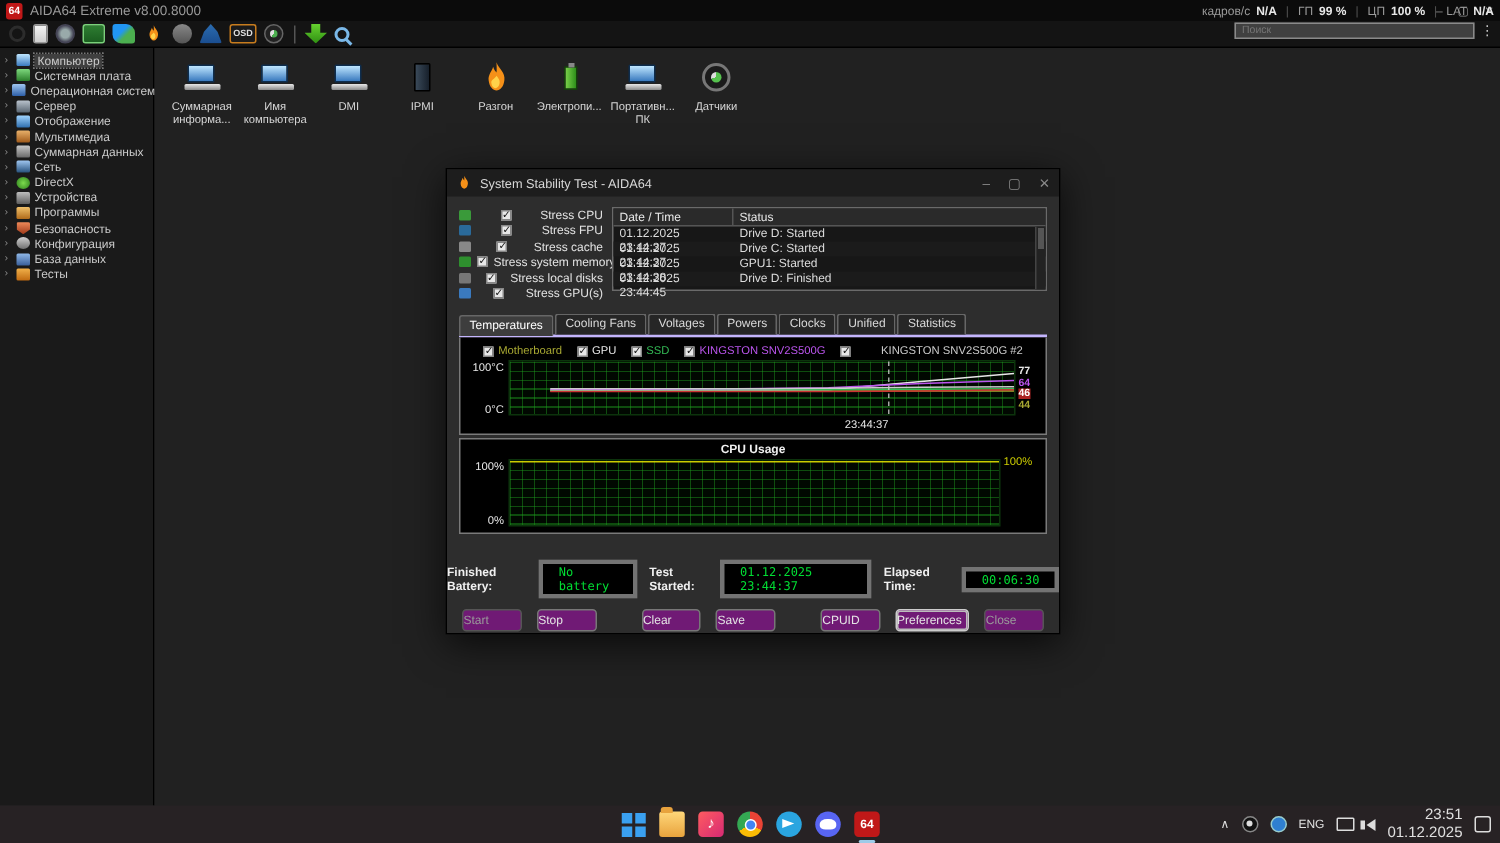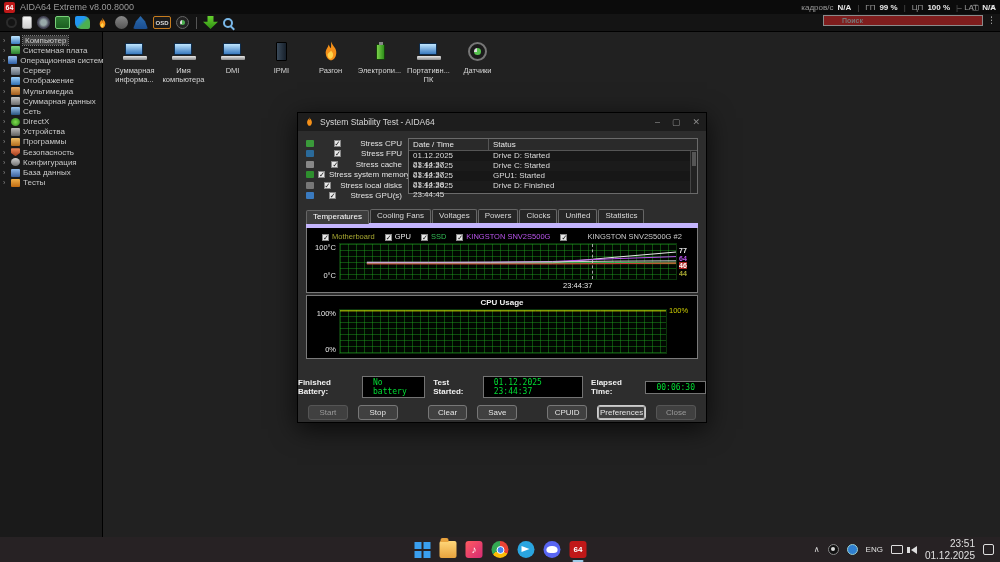--- a/index.html
+++ b/index.html
@@ -38,22 +38,22 @@
   .i-search::after { content:""; position:absolute; right:-4px; bottom:-3px; width:5px; height:2px;
     background:#7ab8e8; transform:rotate(45deg); }
   .i-back { border:2px solid #4a4a4a; border-radius:50%; width:11px; height:11px; }
 
   .top-right { position:absolute; right:4px; top:-11px; width:215px; }
   .stats { display:flex; justify-content:flex-end; align-items:center; gap:4px;
     color:#9a9a9a; font-size:8px; white-space:nowrap; }
   .stats b { color:#e8e8e8; }
   .stats .bar { color:#555; margin:0 2px; }
   .search-row { display:flex; align-items:center; justify-content:flex-end; gap:4px; margin-top:3px; }
-  .search-box { width:160px; height:11px; background:#7f1d1d; border:1px solid #8a8a8a;
-    color:#bbb; font-size:7px; padding:0 18px; outline:none; font-family:"Liberation Sans",sans-serif;font-weight:bold;}
+  .search-box { width:160px; height:11px; background:#404040; border:1px solid #8a8a8a;
+    color:#bbb; font-size:7px; padding:0 4px; outline:none; font-family:"Liberation Sans",sans-serif;}
   .kebab { color:#ccc; font-size:9px; line-height:9px; letter-spacing:0; }
 
   
   .content { display:flex; height:505px; }
   .sidebar { width:103px; background:#1a1a1a; border-right:1px solid #000; padding-top:3px; }
   .s-item { display:flex; align-items:center; gap:3px; height:10.2px; padding-left:3px;
     color:#c9c9c9; font-size:8px; white-space:nowrap; cursor:default; }
   .s-item .chev { color:#8a8a8a; font-size:7px; width:5px; }
   .s-ico { width:9px; height:8px; border-radius:1px; flex:0 0 auto; }
   .s-item.sel .lbl { background:#3f3f3f; outline:1px dotted #777; padding:0 2px; }
@@ -95,21 +95,21 @@
     color:#e8e8e8; font-size:8px; }
   .log-h div { padding:1px 4px; }
   .log-h .c1 { width:80px; border-right:1px solid #555; }
   .log-r { display:flex; height:10px; color:#dcdcdc; font-size:8px; }
   .log-r:nth-child(odd) { background:#1b1b1b; }
   .log-r div { padding:0 4px; }
   .log-r .c1 { width:80px; }
   .log-sb { position:absolute; right:0; top:12px; bottom:0; width:7px; background:#222; border-left:1px solid #444;}
   .log-sb::before { content:""; position:absolute; top:1px; left:1px; right:1px; height:14px; background:#555; }
 
-  .tabs { display:flex; margin:8px 8px 0 8px; border-bottom:5px solid #c4b5fd; }
+  .tabs { display:flex; margin:8px 8px 0 8px; border-bottom:2px solid #c4b5fd; }
   .tab { padding:1px 6px 2px 6px; font-size:8px; color:#d8d8d8; border:1px solid #666;
     border-bottom:none; background:#262626; margin-right:1px; border-radius:2px 2px 0 0; cursor:default;}
   .tab.active { background:#3d3d3d; color:#fff; position:relative; top:1px; padding-bottom:3px; }
 
   .chart-wrap { margin:0 8px; border:1px solid #7a7a7a; border-top:none; background:#000;
     padding:3px 4px 2px 4px; }
   .legend-r { display:flex; justify-content:center; gap:10px; align-items:center; height:10px; }
   .lg { display:flex; align-items:flex-end; gap:3px; font-size:7.5px; cursor:default; }
   .chart-row { display:flex; margin-top:2px; }
   .ylab { width:28px; display:flex; flex-direction:column; justify-content:space-between;
@@ -127,26 +127,26 @@
 
   .cpu-wrap { margin:2px 8px 0 8px; border:1px solid #7a7a7a; background:#000; padding:2px 4px 4px 4px;}
   .cpu-title { text-align:center; color:#f0f0f0; font-size:8px; font-weight:bold; height:11px; }
   .cpu-row { display:flex; }
   .grid.cpu { height:45px; }
   .endcol.cpu { width:26px; }
   .endcol.cpu span { top:-3px; font-weight:normal; font-size:7.5px; }
 
   .info-row { display:flex; align-items:center; justify-content:center; gap:8px; margin-top:17px; }
   .info-lbl { color:#f0f0f0; font-size:8px; font-weight:bold; }
-  .lcd { background:#000; border:1px solid #737373; color:#00dd33; font-size:8px;
+  .lcd { background:#000; border:3px solid #737373; color:#00dd33; font-size:8px;
     font-family:"DejaVu Sans Mono", monospace; padding:1px 10px; }
 
   .btn-row { display:flex; align-items:center; margin:7px 10px 0 10px; gap:10px; }
-  .btn { background:#404040; border:1px solid #777; border-radius:3px; color:#e4e4e4;
-    font-size:8px; padding:2px 0; width:42px; text-align:center; cursor:default; }
+  .btn { background:#701a75; border:1px solid #777; border-radius:3px; color:#e4e4e4;
+    font-size:8px; padding:2px 0; width:42px; cursor:default; }
   .btn.dim { color:#9a9a9a; border-color:#555; }
   .btn.focus { box-shadow:0 0 0 1px #bbb inset; border-color:#ccc; }
   .btn.close { margin-left:auto; }
 
   
   .taskbar { position:absolute; left:0; bottom:0; width:1000px; height:25px;
     background:#272224; display:flex; align-items:center; }
   .tb-center { position:absolute; left:50%; transform:translateX(-50%); display:flex; gap:9px; align-items:center; }
   .tki { width:17px; height:17px; position:relative; border-radius:3px; }
   .winlogo { display:grid; grid-template-columns:7px 7px; grid-template-rows:7px 7px; gap:1.5px; padding:1px;}

